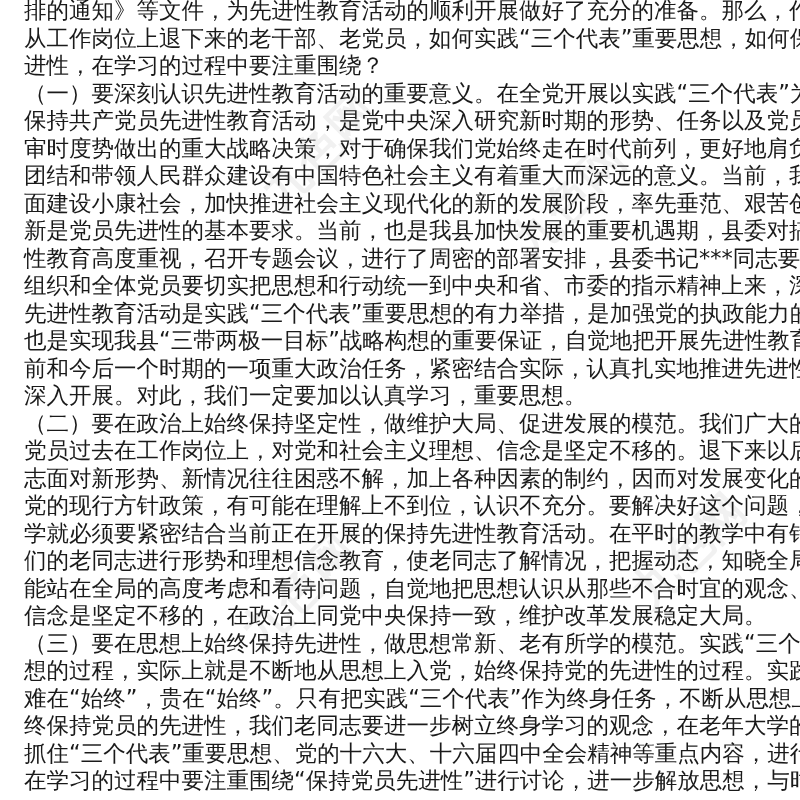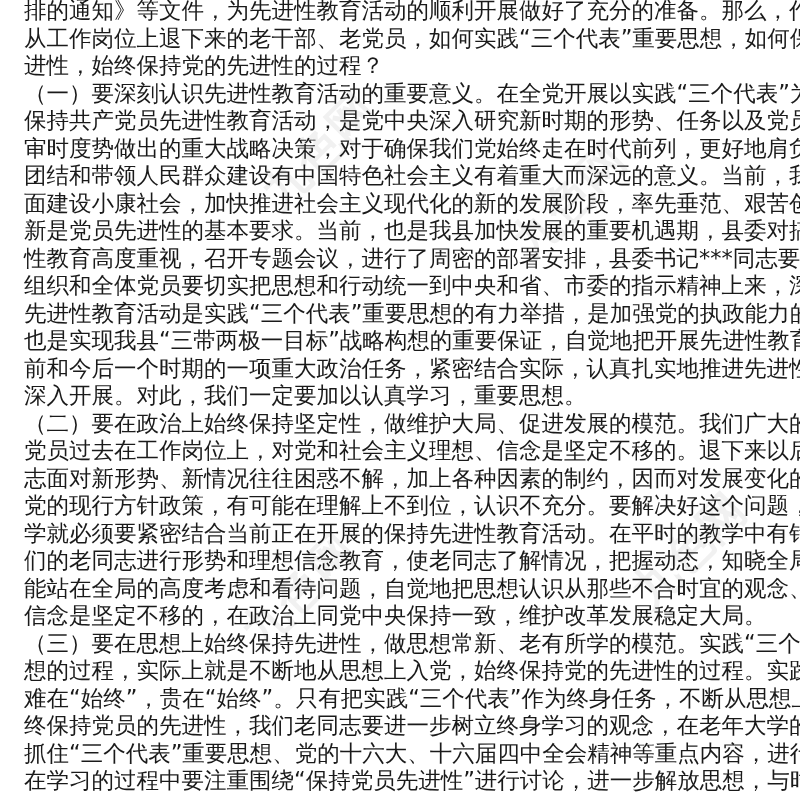--- a/index.html
+++ b/index.html
@@ -28,21 +28,21 @@
 <body>
 
 <div class="page">
   <div class="watermark" style="left:250px;top:120px;">九色网</div>
   <div class="watermark" style="left:500px;top:170px;">九色网</div>
   <div class="watermark" style="left:620px;top:520px;">九色网</div>
   <div class="watermark" style="left:230px;top:560px;">九色网</div>
 
   <div class="line" style="top:-4px;">排的通知》等文件，为先进性教育活动的顺利开展做好了充分的准备。那么，作为我们已经</div>
   <div class="line" style="top:23.5px;">从工作岗位上退下来的老干部、老党员，如何实践“三个代表”重要思想，如何保持党员的先</div>
-  <div class="line last" style="top:51px;">进性，始终保持党的先进性的过程？</div>
+  <div class="line last" style="top:51px;">进性，在学习的过程中要注重围绕？</div>
   <div class="line" style="top:78.5px;"> （一）要深刻认识先进性教育活动的重要意义。在全党开展以实践“三个代表”为主要内容的</div>
   <div class="line" style="top:106px;">保持共产党员先进性教育活动，是党中央深入研究新时期的形势、任务以及党员队伍状况，</div>
   <div class="line" style="top:133.5px;">审时度势做出的重大战略决策，对于确保我们党始终走在时代前列，更好地肩负起历史使命，</div>
   <div class="line" style="top:161px;">团结和带领人民群众建设有中国特色社会主义有着重大而深远的意义。当前，我国正处于全</div>
   <div class="line" style="top:188.5px;">面建设小康社会，加快推进社会主义现代化的新的发展阶段，率先垂范、艰苦创业、开拓创</div>
   <div class="line" style="top:216px;">新是党员先进性的基本要求。当前，也是我县加快发展的重要机遇期，县委对搞好这次先进</div>
   <div class="line" style="top:243.5px;">性教育高度重视，召开专题会议，进行了周密的部署安排，县委书记***同志要求全县各级党</div>
   <div class="line" style="top:271px;">组织和全体党员要切实把思想和行动统一到中央和省、市委的指示精神上来，深刻认识开展</div>
   <div class="line" style="top:298.5px;">先进性教育活动是实践“三个代表”重要思想的有力举措，是加强党的执政能力的基础工程，</div>
   <div class="line" style="top:326px;">也是实现我县“三带两极一目标”战略构想的重要保证，自觉地把开展先进性教育活动作为当</div>

